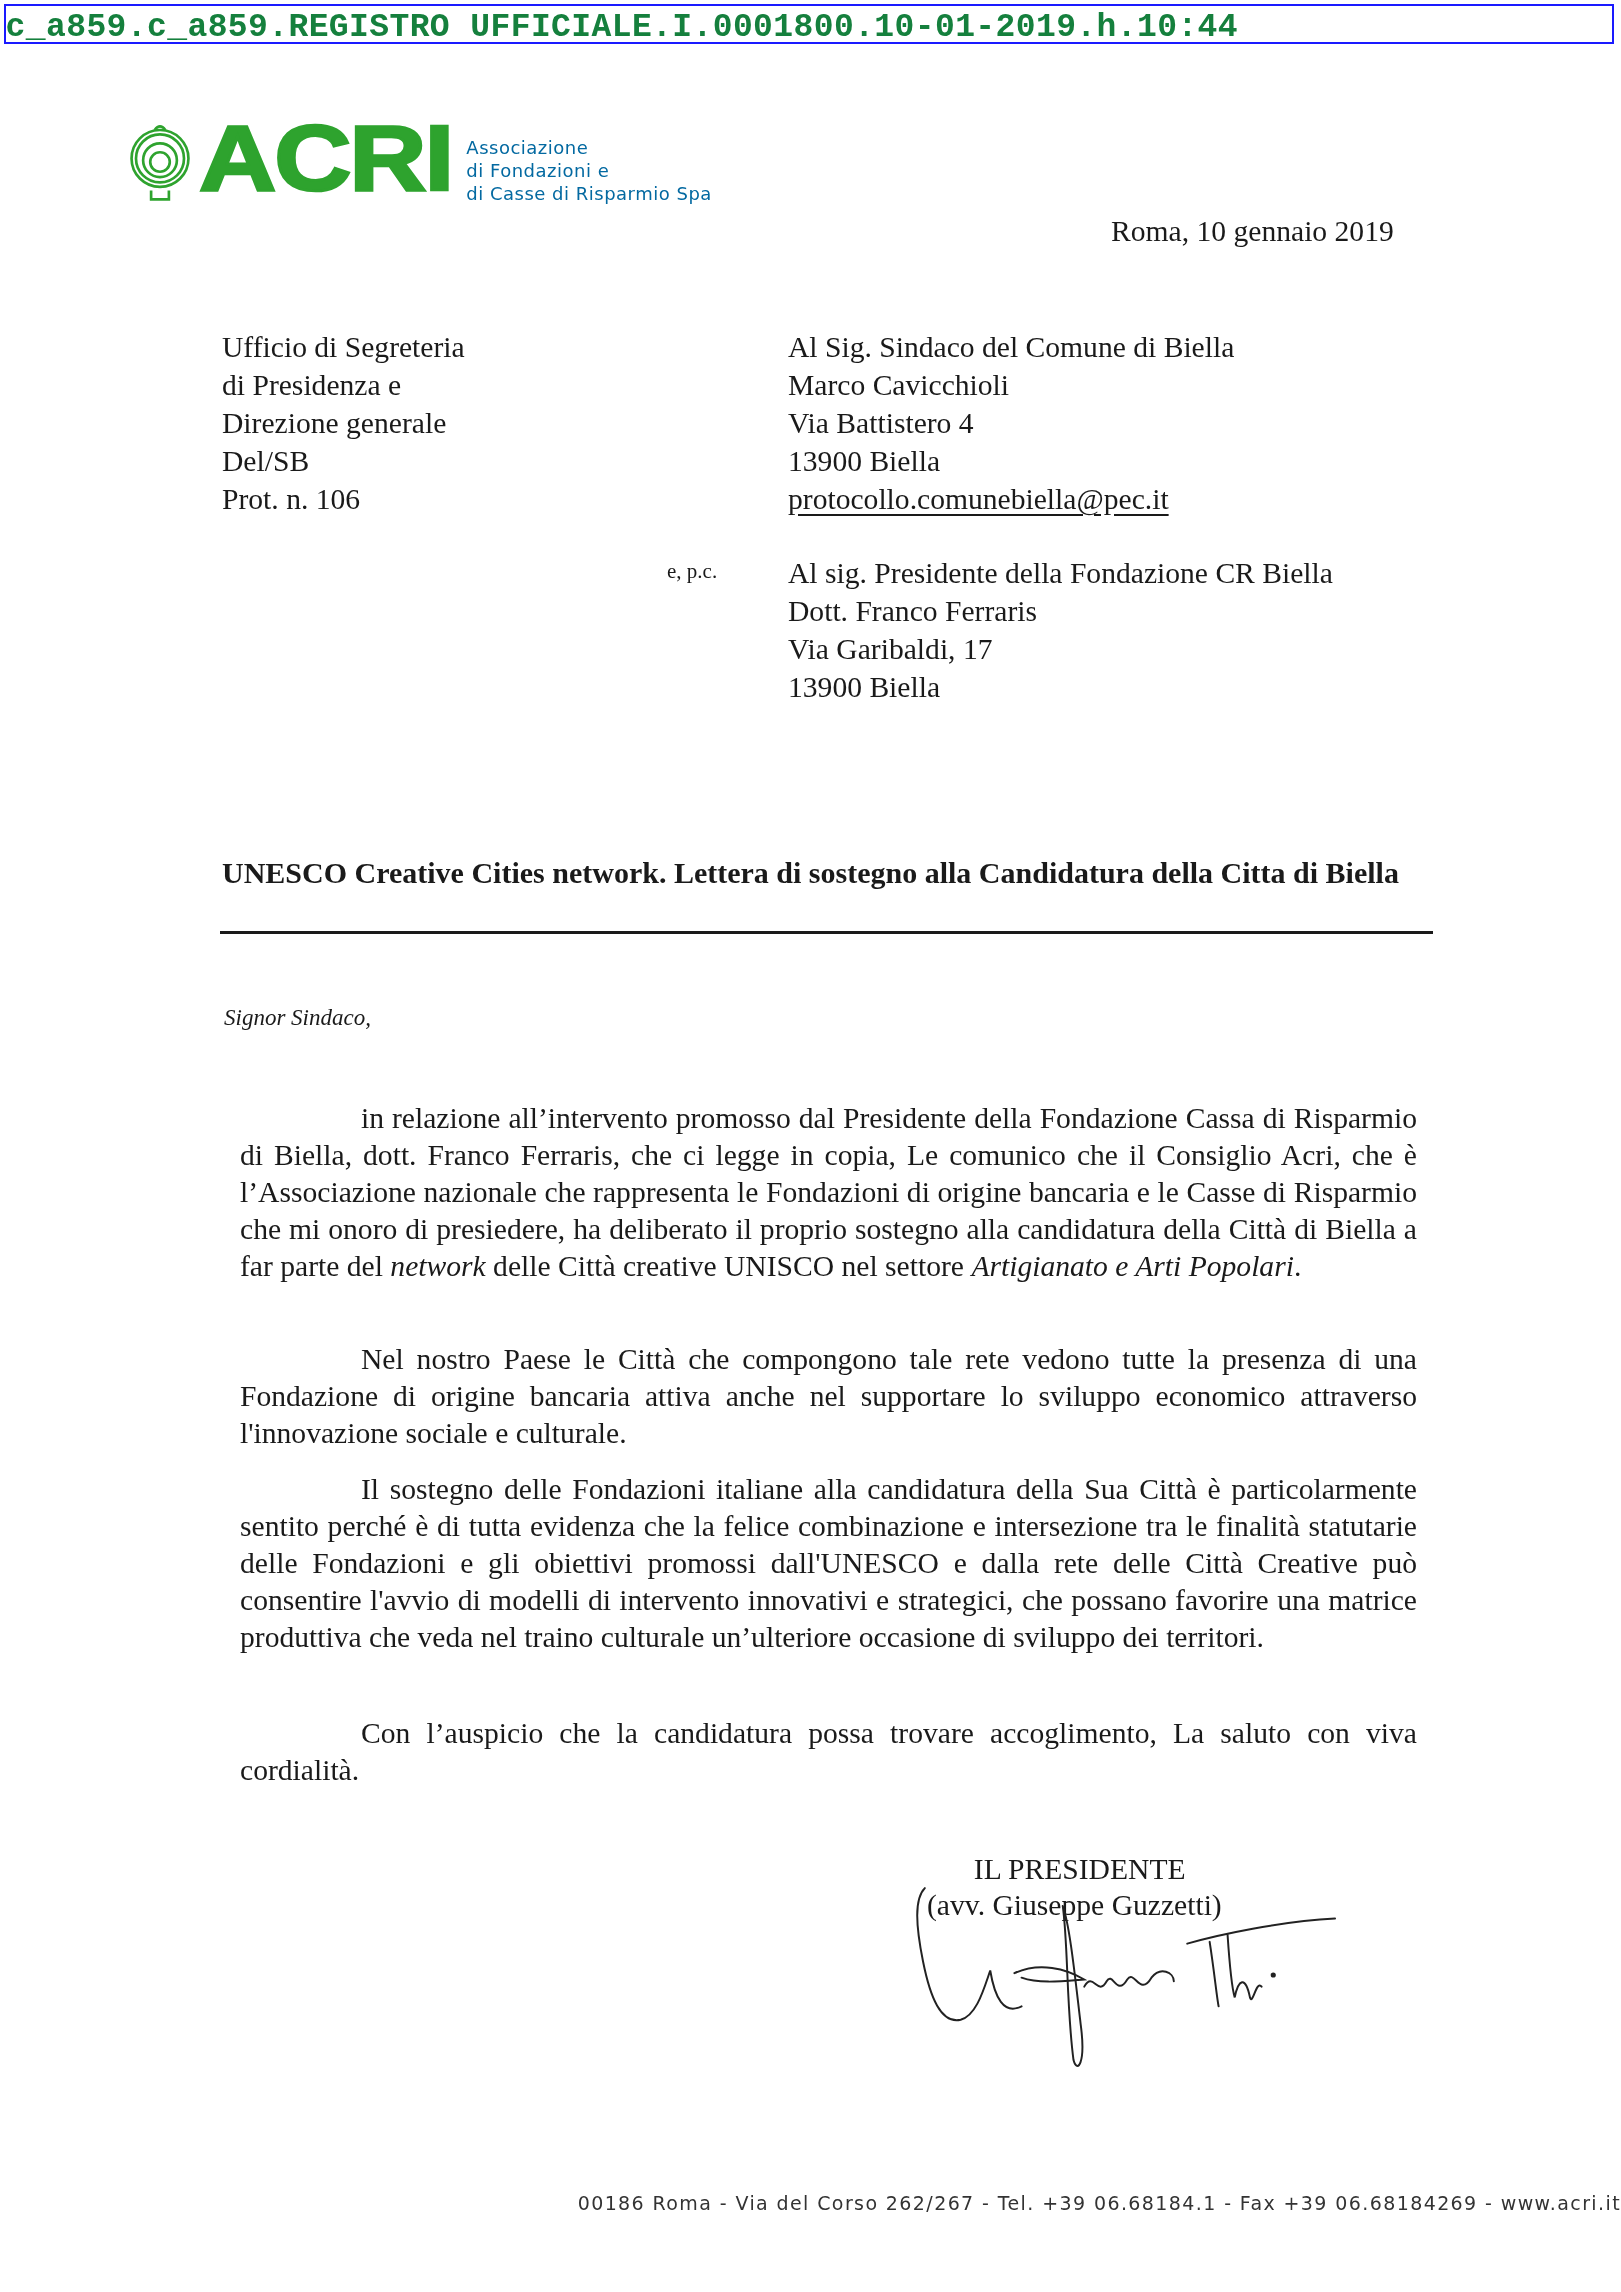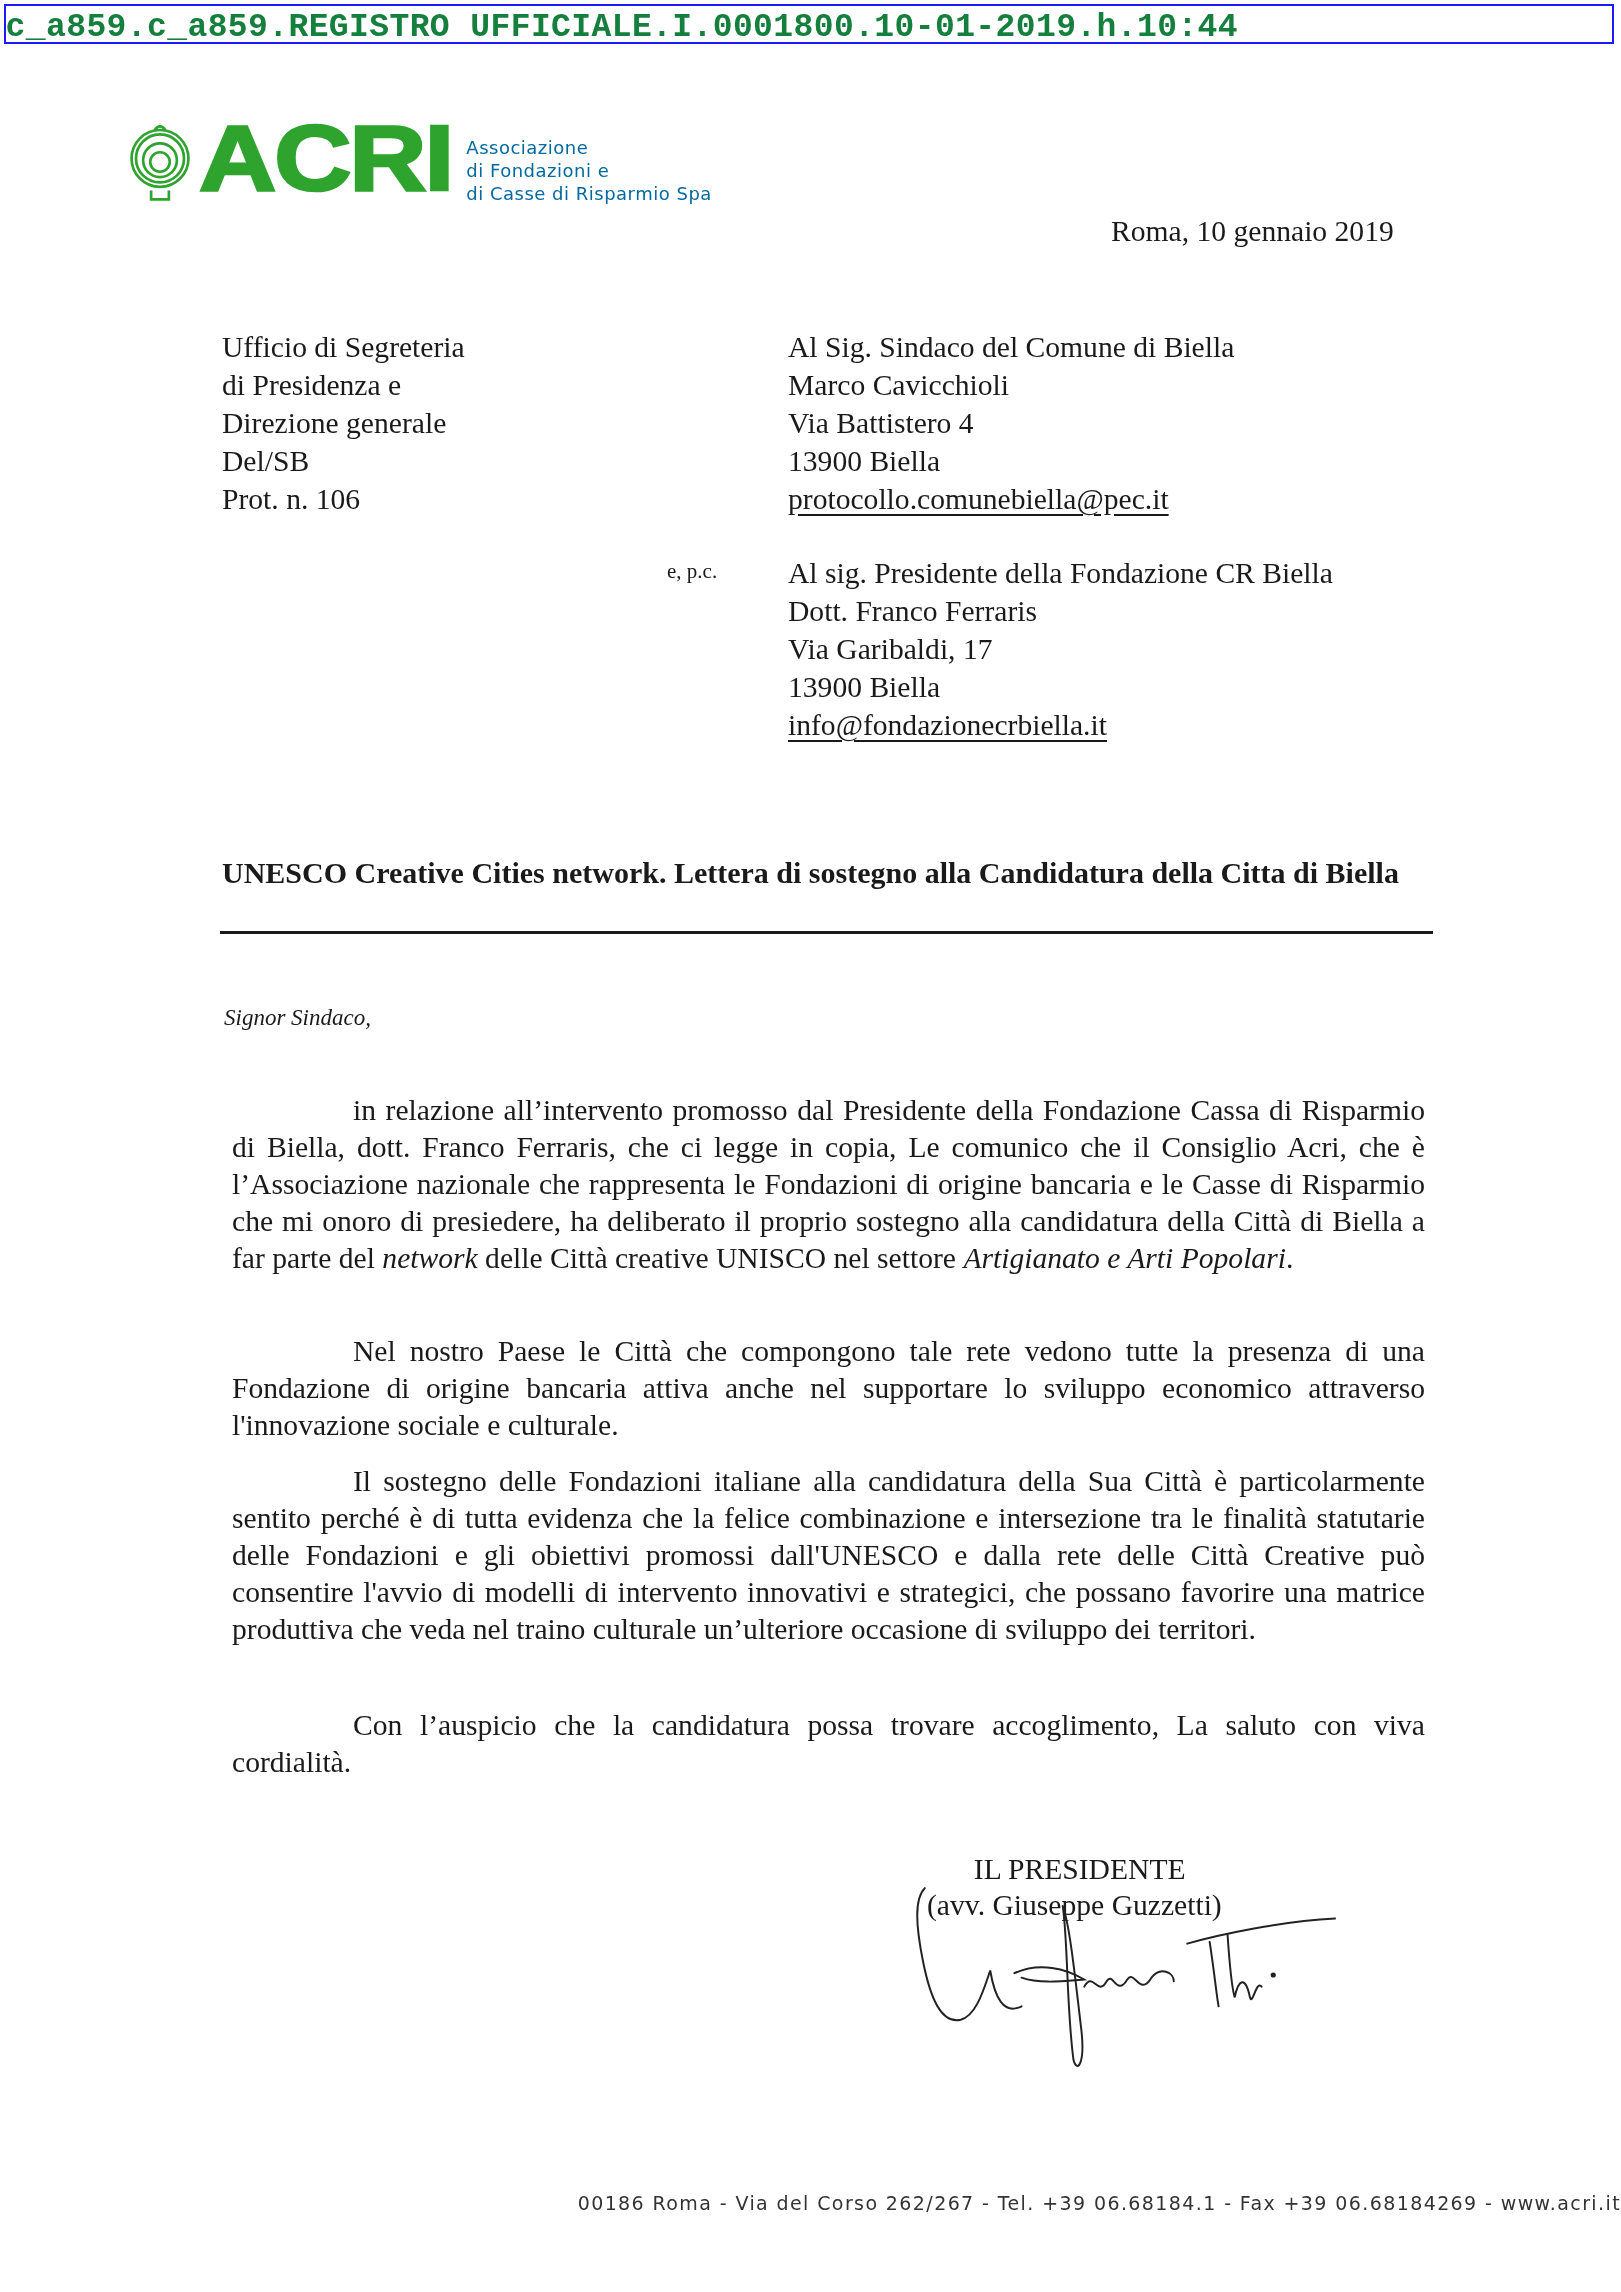--- a/index.html
+++ b/index.html
@@ -34,21 +34,21 @@
   .u { text-decoration: underline; text-underline-offset: 4.5px; }
 
   .subject { position: absolute; left: 222px; top: 855px; width: 1209px; font-weight: bold;
              font-size: 30px; line-height: 36px; }
   .subject-rule { position: absolute; left: 220px; top: 931px; width: 1213px; height: 2.7px; background: #1a1a1a; }
 
   .salutation { position: absolute; left: 224px; top: 1005px; font-size: 23px; font-style: italic; }
 
   .body { position: absolute; left: 224px; width: 1209px; font-size: 29.6px; line-height: 37px;
           text-align: justify; }
-  .body p { margin: 8px; text-indent: 121px; font-family: Liberation Serif, serif; }
+  .body p { margin: 16px; text-indent: 121px; font-family: Liberation Serif, serif; }
   .p1 { top: 1084px; }
   .p2 { top: 1325px; }
   .p3 { top: 1455px; }
   .p4 { top: 1699px; }
   .body i { font-style: italic; }
 
   .sign { position: absolute; left: 972px; top: 1851px; font-size: 29.6px; line-height: 36px; }
   .sign .t1 { padding-left: 1.8px; }
   .sign .t2 { margin-left: -45px; }
   .signature { position: absolute; left: 905px; top: 1872px; width: 466px; height: 206px; }
@@ -100,21 +100,20 @@
   <div>13900 Biella</div>
   <div class="u">protocollo.comunebiella@pec.it</div>
 </div>
 
 <div class="cc-label">e, p.c.</div>
 <div class="col cc">
   <div>Al sig. Presidente della Fondazione CR Biella</div>
   <div>Dott. Franco Ferraris</div>
   <div>Via Garibaldi, 17</div>
   <div>13900 Biella</div>
-  <div class="u">info@fondazionecrbiella.it</div>
 </div>
 
 <div class="subject">UNESCO Creative Cities network. Lettera di sostegno alla Candidatura della Citta di Biella</div>
 <div class="subject-rule"></div>
 
 <div class="salutation">Signor Sindaco,</div>
 
 <div class="body p1">
   <p><span>in relazione all’intervento promosso dal Presidente della Fondazione Cassa di Risparmio di Biella, dott. Franco Ferraris, che ci legge in copia, Le comunico che il Consiglio Acri, che è l’Associazione nazionale che rappresenta le Fondazioni di origine bancaria e le Casse di Risparmio che mi onoro di presiedere, ha deliberato il proprio sostegno alla candidatura della Città di Biella a far parte del </span><i>network</i><span> delle Città creative UNISCO nel settore </span><i>Artigianato e Arti Popolari</i><span>.</span></p>
 </div>

